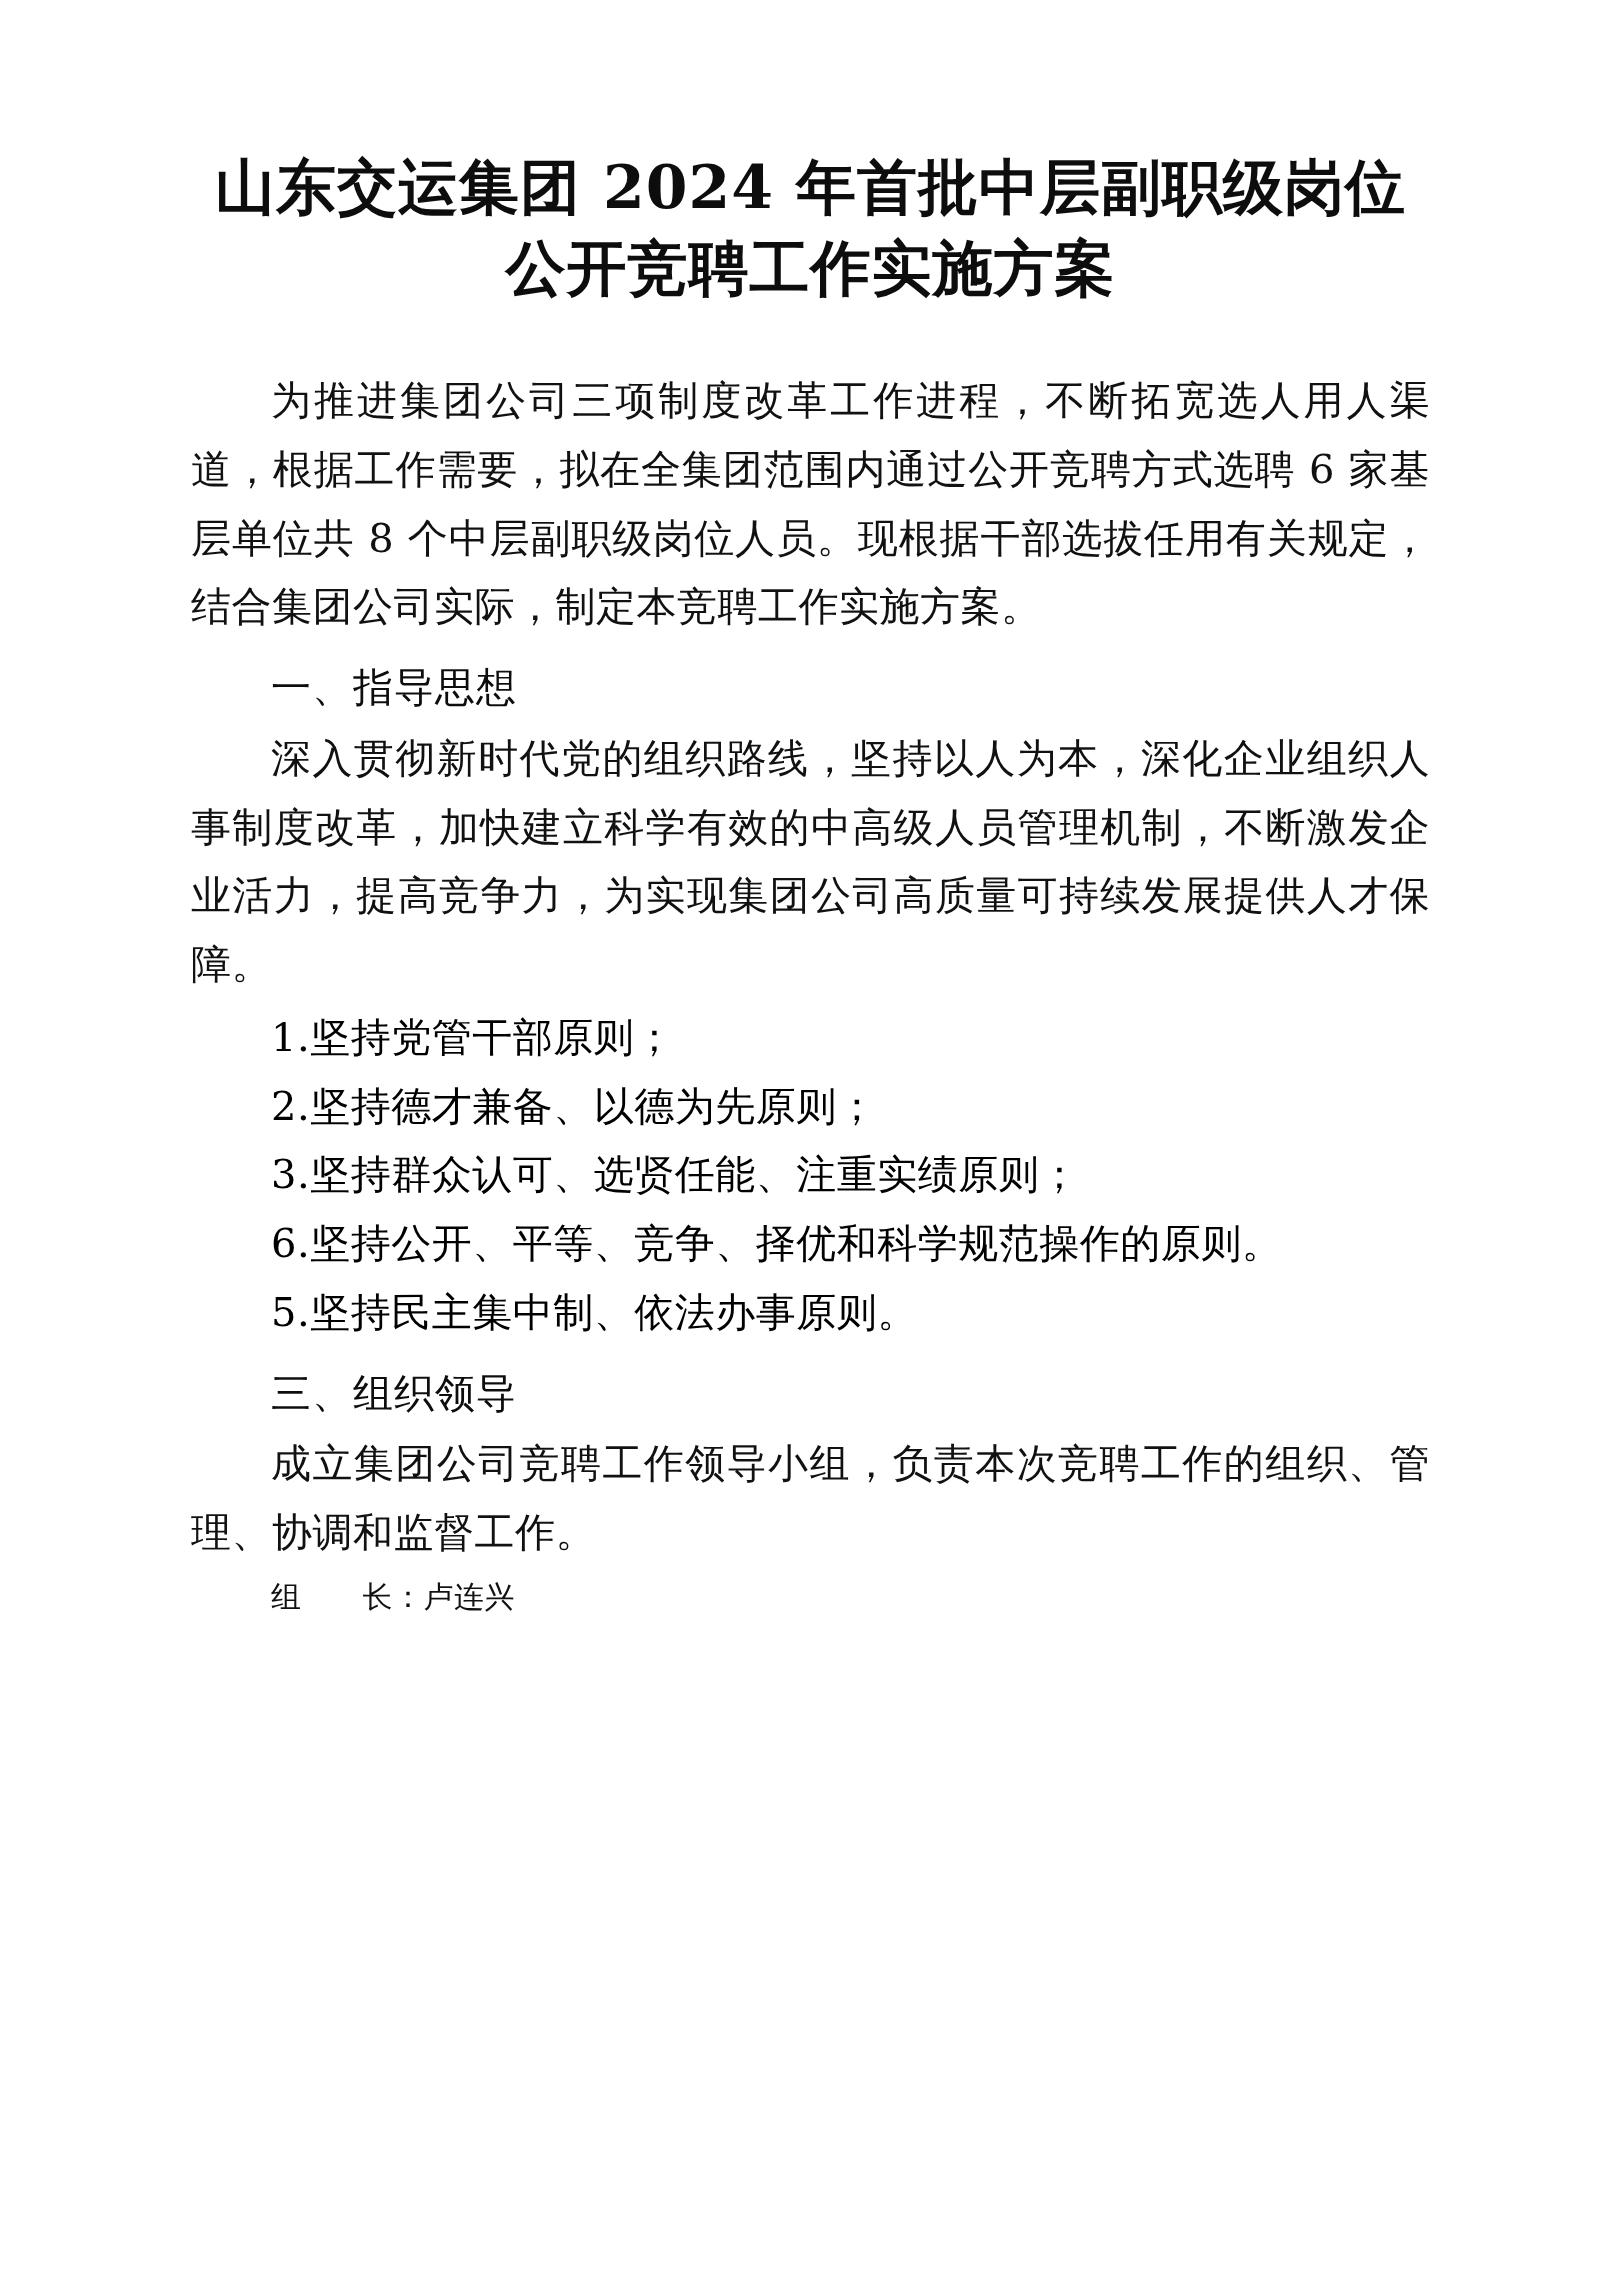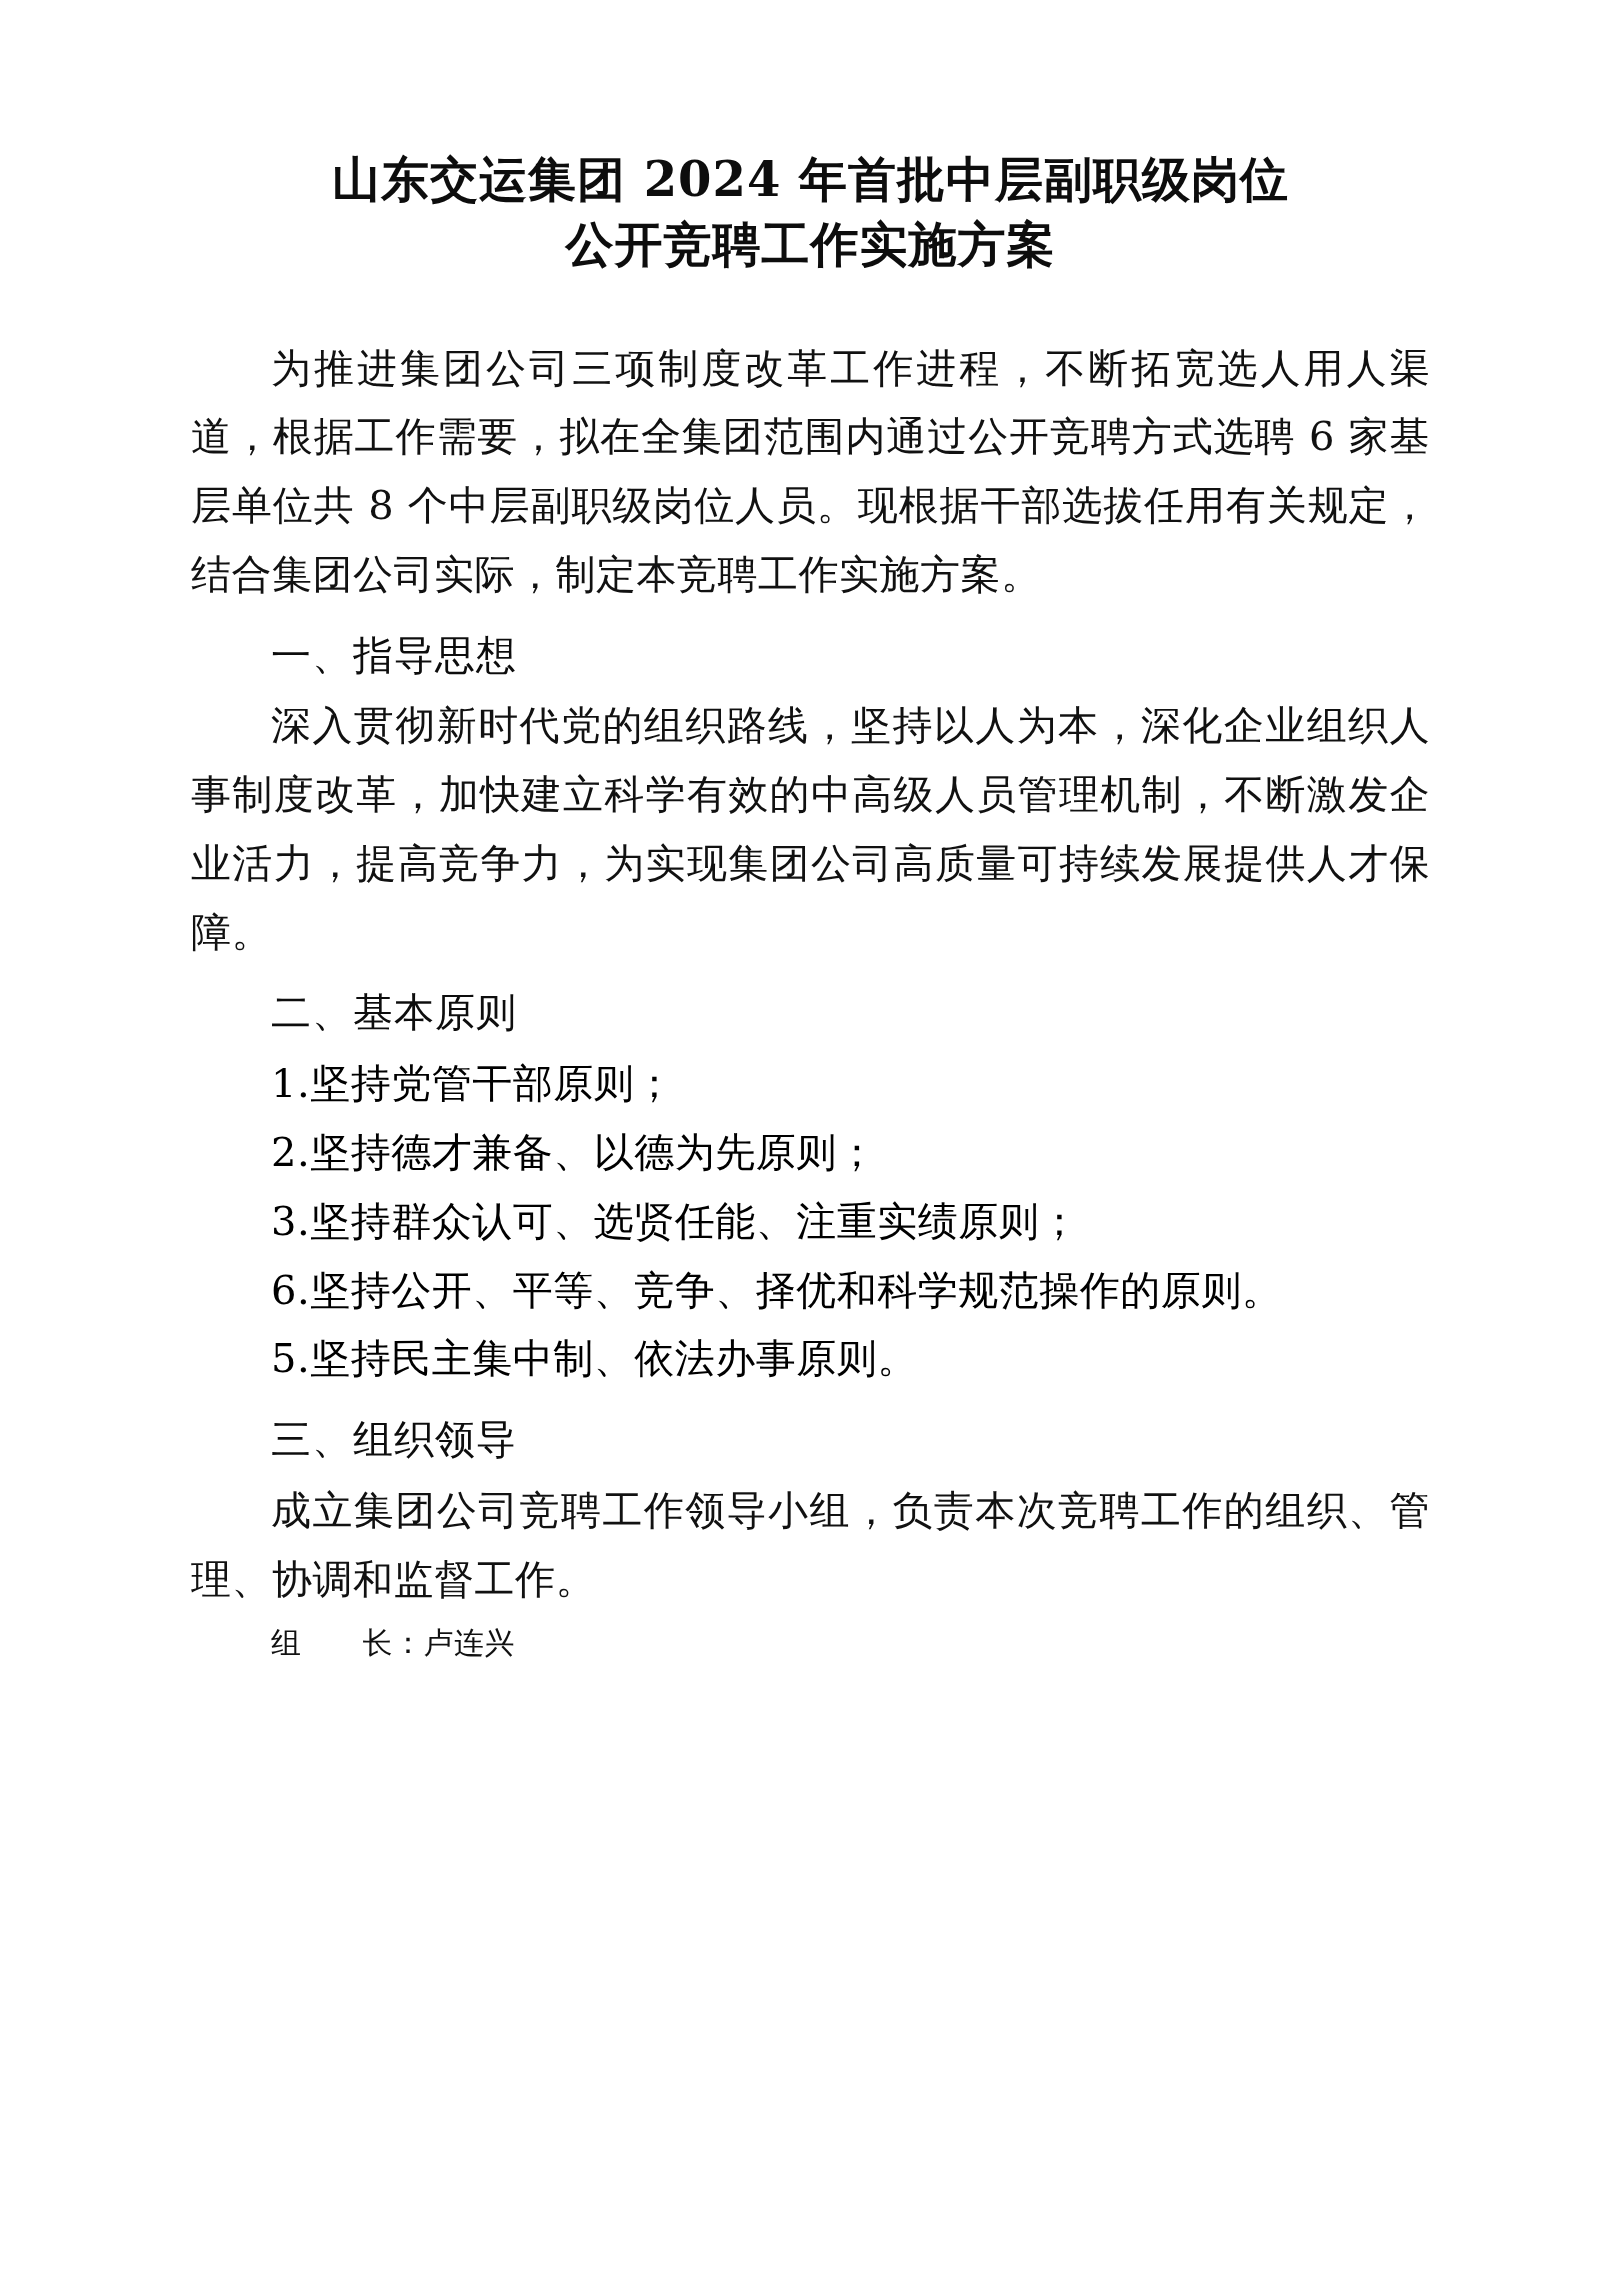--- a/index.html
+++ b/index.html
@@ -18,21 +18,21 @@
     box-sizing: border-box;
     width: 1621px;
     height: 2293px;
     padding: 147px 191px 118px 191px;
     background: #ffffff;
   }
   .doc-title {
     text-align: center;
     font-family: "DejaVu Serif", "Liberation Serif", serif;
     font-weight: bold;
-    font-size: 48px;
+    font-size: 60px;
     line-height: 1.35;
     letter-spacing: 1px;
     margin: 0 0 57px 0;
     color: #0d0d0d;
   }
   .doc-title .line {
     display: block;
     white-space: nowrap;
   }
   p.body-para {
@@ -81,21 +81,20 @@
   <h1 class="doc-title">
     <span class="line">山东交运集团 2024 年首批中层副职级岗位</span>
     <span class="line">公开竞聘工作实施方案</span>
   </h1>
 
   <p class="body-para">为推进集团公司三项制度改革工作进程，不断拓宽选人用人渠道，根据工作需要，拟在全集团范围内通过公开竞聘方式选聘 6 家基层单位共 8 个中层副职级岗位人员。现根据干部选拔任用有关规定，结合集团公司实际，制定本竞聘工作实施方案。</p>
 
   <h2 class="section-heading">一、指导思想</h2>
   <p class="body-para">深入贯彻新时代党的组织路线，坚持以人为本，深化企业组织人事制度改革，加快建立科学有效的中高级人员管理机制，不断激发企业活力，提高竞争力，为实现集团公司高质量可持续发展提供人才保障。</p>
 
-  <h2 class="section-heading">二、基本原则</h2>
   <p class="list-item">1.坚持党管干部原则；</p>
   <p class="list-item">2.坚持德才兼备、以德为先原则；</p>
   <p class="list-item">3.坚持群众认可、选贤任能、注重实绩原则；</p>
   <p class="list-item">6.坚持公开、平等、竞争、择优和科学规范操作的原则。</p>
   <p class="list-item">5.坚持民主集中制、依法办事原则。</p>
 
   <h2 class="section-heading">三、组织领导</h2>
   <p class="body-para">成立集团公司竞聘工作领导小组，负责本次竞聘工作的组织、管理、协调和监督工作。</p>
   <p class="signature-line">组　　长：卢连兴</p>
 

